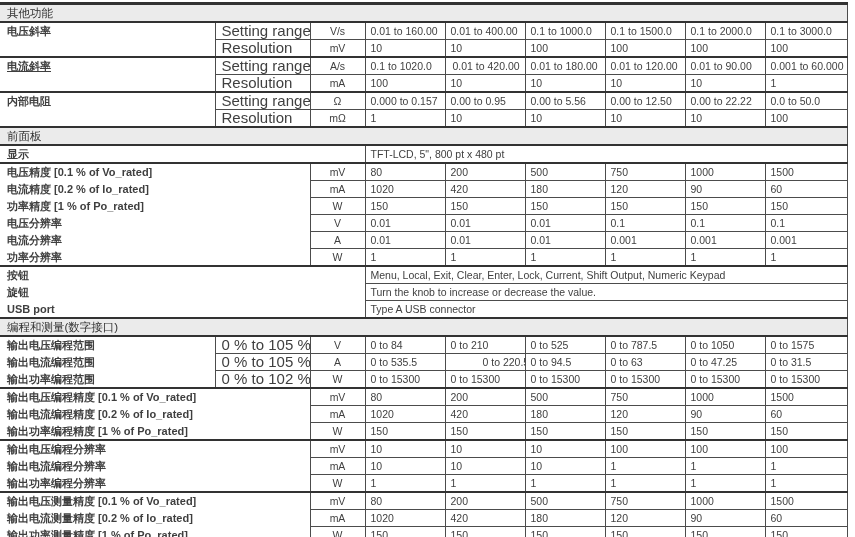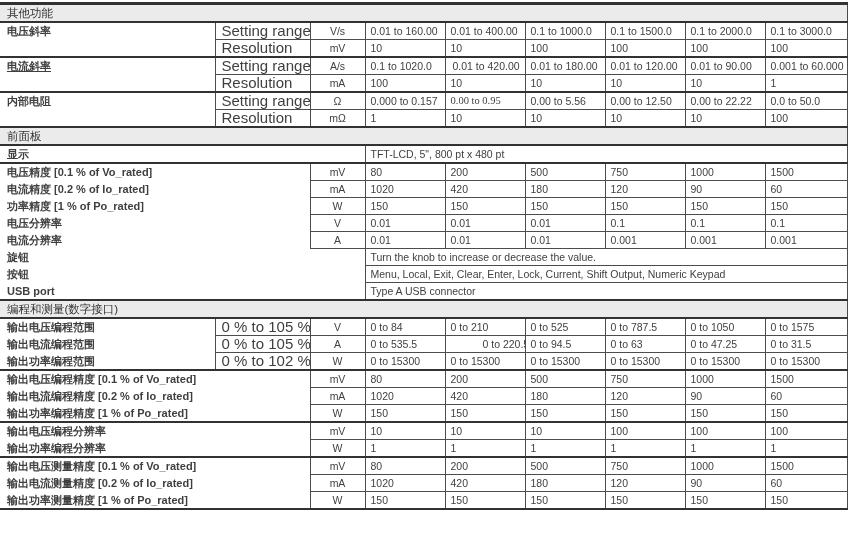--- a/index.html
+++ b/index.html
@@ -89,21 +89,21 @@
           <td colspan="1" class="val" style="border-bottom: 2px solid rgb(50, 50, 50);">10</td>
           <td colspan="1" class="val" style="border-bottom: 2px solid rgb(50, 50, 50);">10</td>
           <td colspan="1" class="val" style="border-bottom: 2px solid rgb(50, 50, 50);">10</td>
           <td colspan="1" class="val" style="border-bottom: 2px solid rgb(50, 50, 50);">1</td>
         </tr>
         <tr>
           <td colspan="1" class="lbl" style="border-bottom: none;">内部电阻</td>
           <td colspan="1" class="mid" style="border-bottom: 1px solid rgb(76, 76, 76);">Setting range</td>
           <td colspan="1" class="unit" style="border-bottom: 1px solid rgb(76, 76, 76);">Ω</td>
           <td colspan="1" class="val" style="border-bottom: 1px solid rgb(76, 76, 76);">0.000 to 0.157</td>
-          <td colspan="1" class="val" style="border-bottom: 1px solid rgb(76, 76, 76); font-family: Liberation Serif, serif;">0.00 to 0.95</td>
+          <td colspan="1" class="val" style="border-bottom: 1px solid rgb(76, 76, 76);">0.00 to 0.95</td>
           <td colspan="1" class="val" style="border-bottom: 1px solid rgb(76, 76, 76);">0.00 to 5.56</td>
           <td colspan="1" class="val" style="border-bottom: 1px solid rgb(76, 76, 76);">0.00 to 12.50</td>
           <td colspan="1" class="val" style="border-bottom: 1px solid rgb(76, 76, 76);">0.00 to 22.22</td>
           <td colspan="1" class="val" style="border-bottom: 1px solid rgb(76, 76, 76);">0.0 to 50.0</td>
         </tr>
         <tr>
           <td colspan="1" class="lbl" style="border-bottom: 2px solid rgb(50, 50, 50);"></td>
           <td colspan="1" class="mid" style="border-bottom: 2px solid rgb(50, 50, 50);">Resolution</td>
           <td colspan="1" class="unit" style="border-bottom: 2px solid rgb(50, 50, 50);">mΩ</td>
           <td colspan="1" class="val" style="border-bottom: 2px solid rgb(50, 50, 50);">1</td>
@@ -164,26 +164,36 @@
           <td colspan="2" class="lbl" style="border-bottom: none;">电流分辨率</td>
           <td colspan="1" class="unit" style="border-bottom: 1px solid rgb(76, 76, 76);">A</td>
           <td colspan="1" class="val" style="border-bottom: 1px solid rgb(76, 76, 76);">0.01</td>
           <td colspan="1" class="val" style="border-bottom: 1px solid rgb(76, 76, 76);">0.01</td>
           <td colspan="1" class="val" style="border-bottom: 1px solid rgb(76, 76, 76);">0.01</td>
           <td colspan="1" class="val" style="border-bottom: 1px solid rgb(76, 76, 76);">0.001</td>
           <td colspan="1" class="val" style="border-bottom: 1px solid rgb(76, 76, 76);">0.001</td>
           <td colspan="1" class="val" style="border-bottom: 1px solid rgb(76, 76, 76);">0.001</td>
         </tr>
         <tr>
+          <td colspan="2" class="lbl" style="border-bottom: 2px solid rgb(50, 50, 50);">功率分辨率</td>
+          <td colspan="1" class="unit" style="border-bottom: 2px solid rgb(50, 50, 50);">W</td>
+          <td colspan="1" class="val" style="border-bottom: 2px solid rgb(50, 50, 50);">1</td>
+          <td colspan="1" class="val" style="border-bottom: 2px solid rgb(50, 50, 50);">1</td>
+          <td colspan="1" class="val" style="border-bottom: 2px solid rgb(50, 50, 50);">1</td>
+          <td colspan="1" class="val" style="border-bottom: 2px solid rgb(50, 50, 50);">1</td>
+          <td colspan="1" class="val" style="border-bottom: 2px solid rgb(50, 50, 50);">1</td>
+          <td colspan="1" class="val" style="border-bottom: 2px solid rgb(50, 50, 50);">1</td>
+        </tr>
+        <tr>
+          <td colspan="3" class="lbl" style="border-bottom: none;">按钮</td>
+          <td colspan="6" class="valwide" style="border-bottom: 1px solid rgb(76, 76, 76);">Menu, Local, Exit, Clear, Enter, Lock, Current, Shift Output, Numeric Keypad</td>
+        </tr>
+        <tr>
           <td colspan="3" class="lbl" style="border-bottom: none;">旋钮</td>
           <td colspan="6" class="valwide" style="border-bottom: 1px solid rgb(76, 76, 76);">Turn the knob to increase or decrease the value.</td>
-        </tr>
-        <tr>
-          <td colspan="3" class="lbl" style="border-bottom: none;">按钮</td>
-          <td colspan="6" class="valwide" style="border-bottom: 1px solid rgb(76, 76, 76);">Menu, Local, Exit, Clear, Enter, Lock, Current, Shift Output, Numeric Keypad</td>
         </tr>
         <tr>
           <td colspan="3" class="lbl" style="border-bottom: 2px solid rgb(50, 50, 50);">USB port</td>
           <td colspan="6" class="valwide" style="border-bottom: 2px solid rgb(50, 50, 50);">Type A USB connector</td>
         </tr>
         <tr class="section">
           <td colspan="9" class="section-title" style="border-bottom: 2px solid rgb(50, 50, 50);">编程和测量(数字接口)</td>
         </tr>
         <tr>
           <td colspan="1" class="lbl" style="border-bottom: none;">输出电压编程范围</td>
@@ -252,20 +262,30 @@
           <td colspan="2" class="lbl" style="border-bottom: none;">输出电压编程分辨率</td>
           <td colspan="1" class="unit" style="border-bottom: 1px solid rgb(76, 76, 76);">mV</td>
           <td colspan="1" class="val" style="border-bottom: 1px solid rgb(76, 76, 76);">10</td>
           <td colspan="1" class="val" style="border-bottom: 1px solid rgb(76, 76, 76);">10</td>
           <td colspan="1" class="val" style="border-bottom: 1px solid rgb(76, 76, 76);">10</td>
           <td colspan="1" class="val" style="border-bottom: 1px solid rgb(76, 76, 76);">100</td>
           <td colspan="1" class="val" style="border-bottom: 1px solid rgb(76, 76, 76);">100</td>
           <td colspan="1" class="val" style="border-bottom: 1px solid rgb(76, 76, 76);">100</td>
         </tr>
         <tr>
+          <td colspan="2" class="lbl" style="border-bottom: none;">输出电流编程分辨率</td>
+          <td colspan="1" class="unit" style="border-bottom: 1px solid rgb(76, 76, 76);">mA</td>
+          <td colspan="1" class="val" style="border-bottom: 1px solid rgb(76, 76, 76);">10</td>
+          <td colspan="1" class="val" style="border-bottom: 1px solid rgb(76, 76, 76);">10</td>
+          <td colspan="1" class="val" style="border-bottom: 1px solid rgb(76, 76, 76);">10</td>
+          <td colspan="1" class="val" style="border-bottom: 1px solid rgb(76, 76, 76);">1</td>
+          <td colspan="1" class="val" style="border-bottom: 1px solid rgb(76, 76, 76);">1</td>
+          <td colspan="1" class="val" style="border-bottom: 1px solid rgb(76, 76, 76);">1</td>
+        </tr>
+        <tr>
           <td colspan="2" class="lbl" style="border-bottom: 2px solid rgb(50, 50, 50);">输出功率编程分辨率</td>
           <td colspan="1" class="unit" style="border-bottom: 2px solid rgb(50, 50, 50);">W</td>
           <td colspan="1" class="val" style="border-bottom: 2px solid rgb(50, 50, 50);">1</td>
           <td colspan="1" class="val" style="border-bottom: 2px solid rgb(50, 50, 50);">1</td>
           <td colspan="1" class="val" style="border-bottom: 2px solid rgb(50, 50, 50);">1</td>
           <td colspan="1" class="val" style="border-bottom: 2px solid rgb(50, 50, 50);">1</td>
           <td colspan="1" class="val" style="border-bottom: 2px solid rgb(50, 50, 50);">1</td>
           <td colspan="1" class="val" style="border-bottom: 2px solid rgb(50, 50, 50);">1</td>
         </tr>
         <tr>

